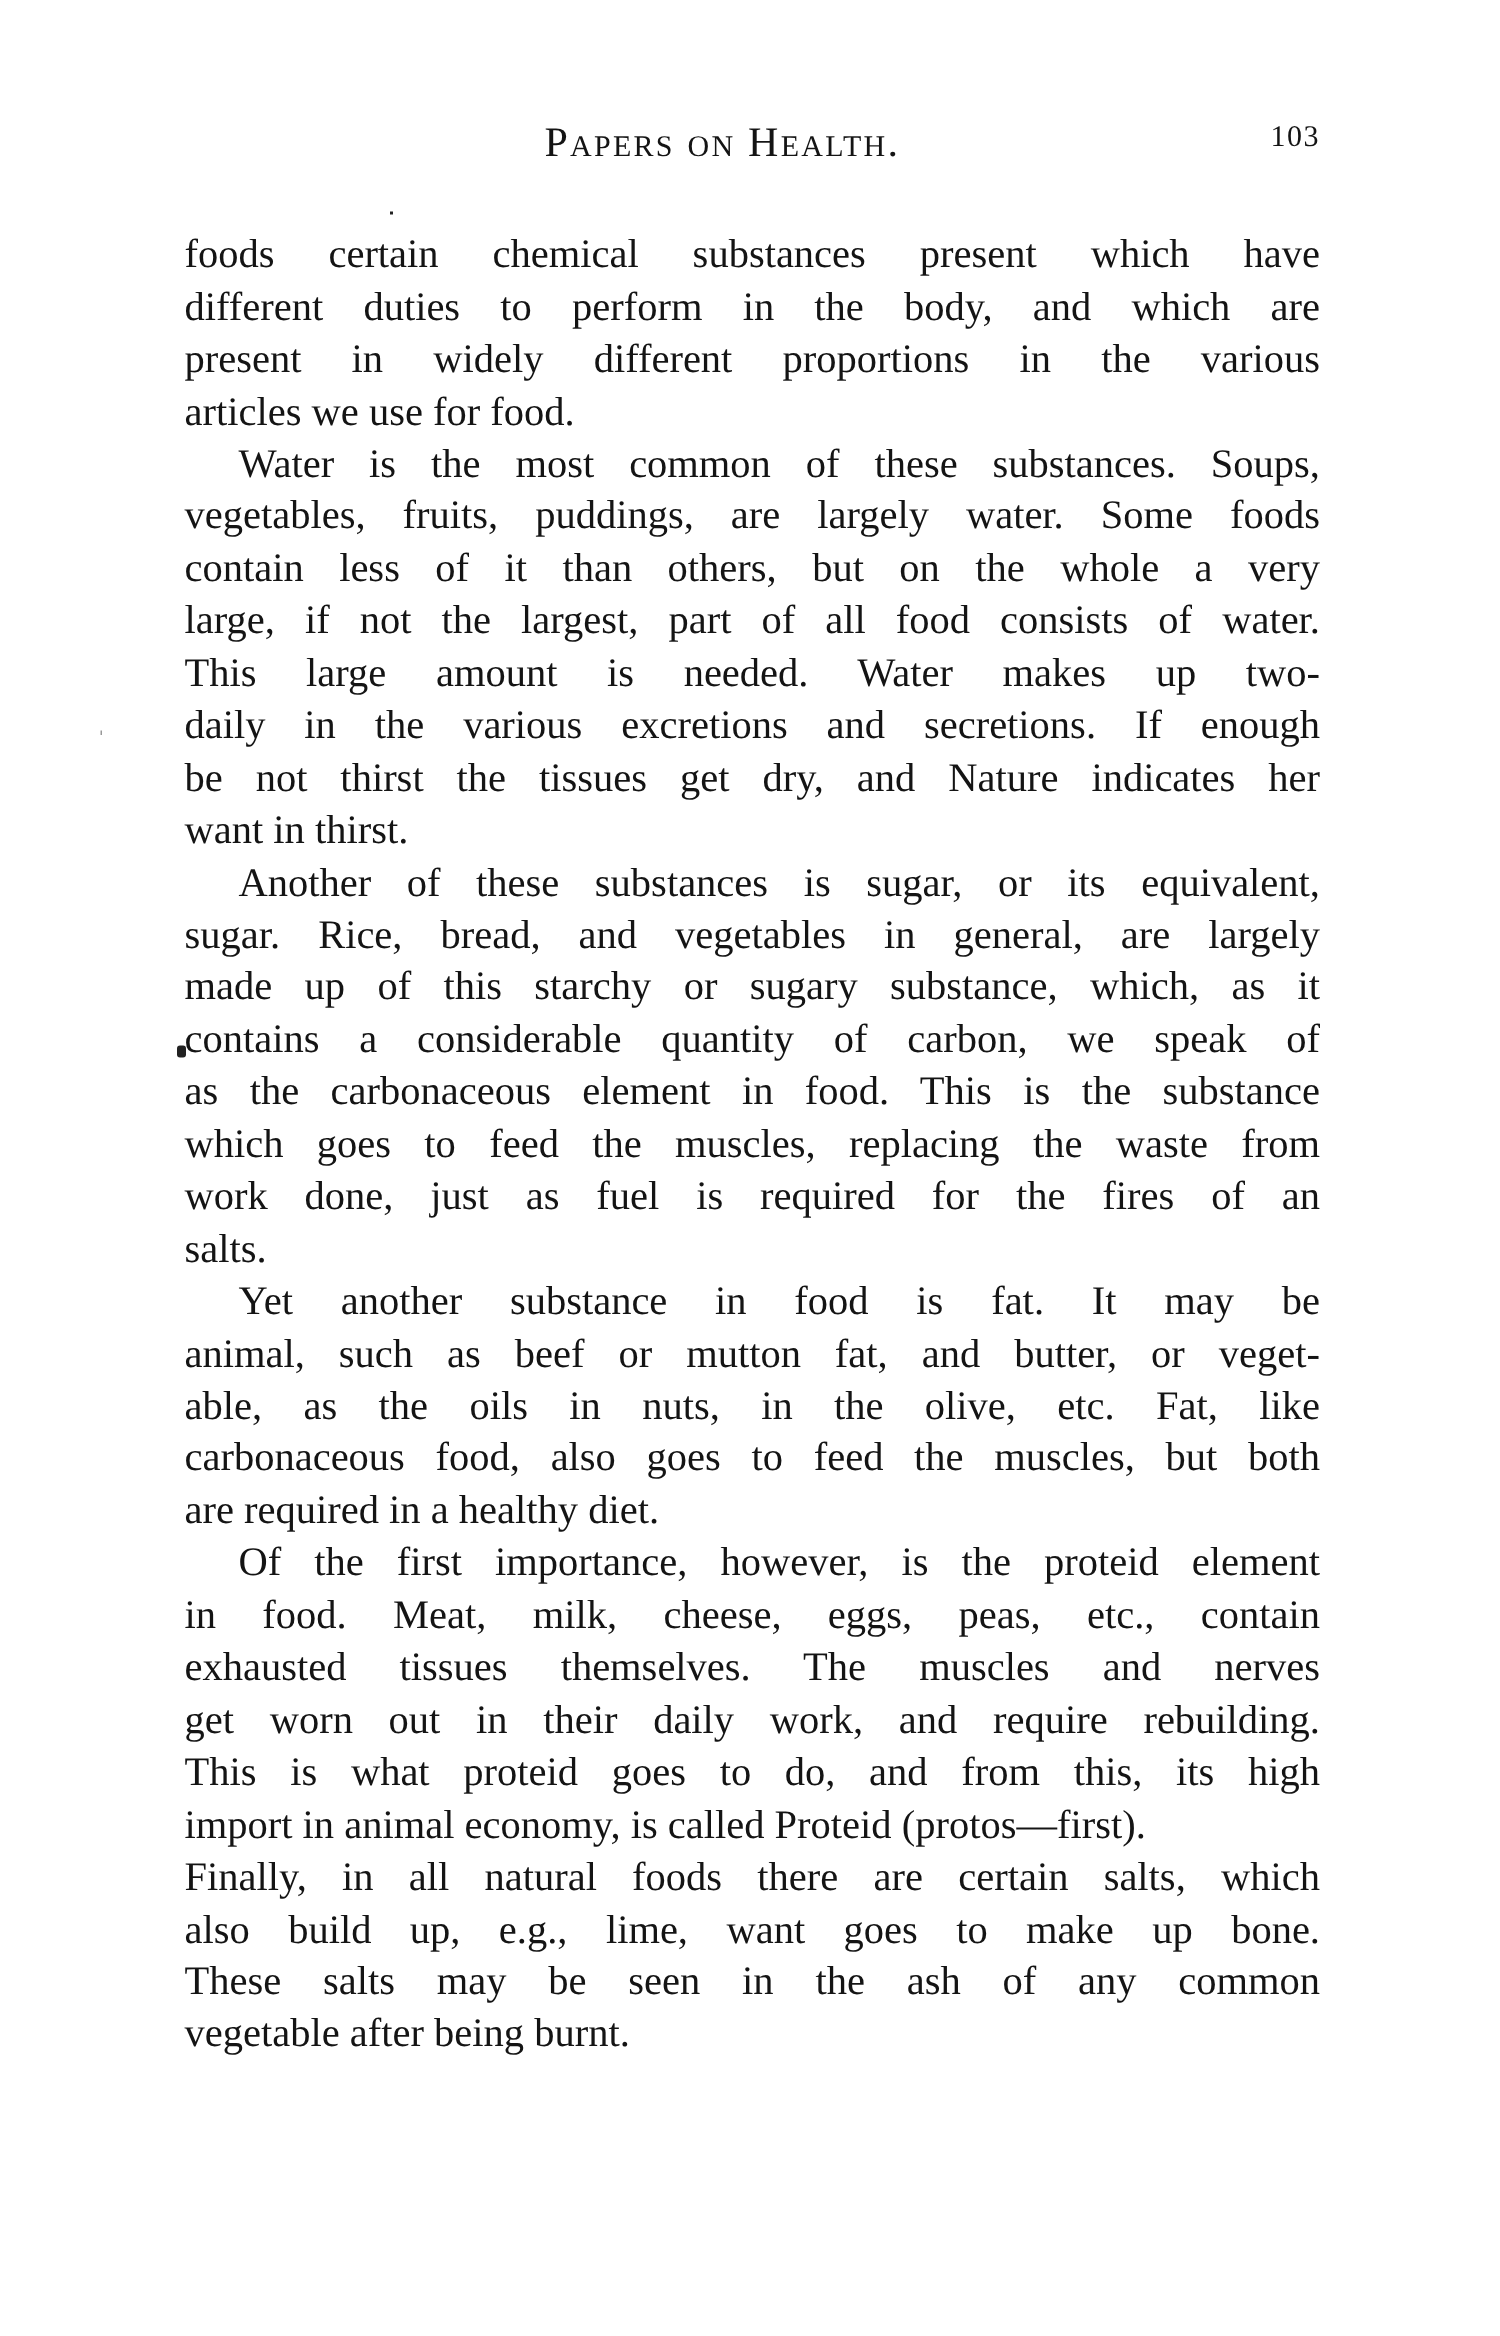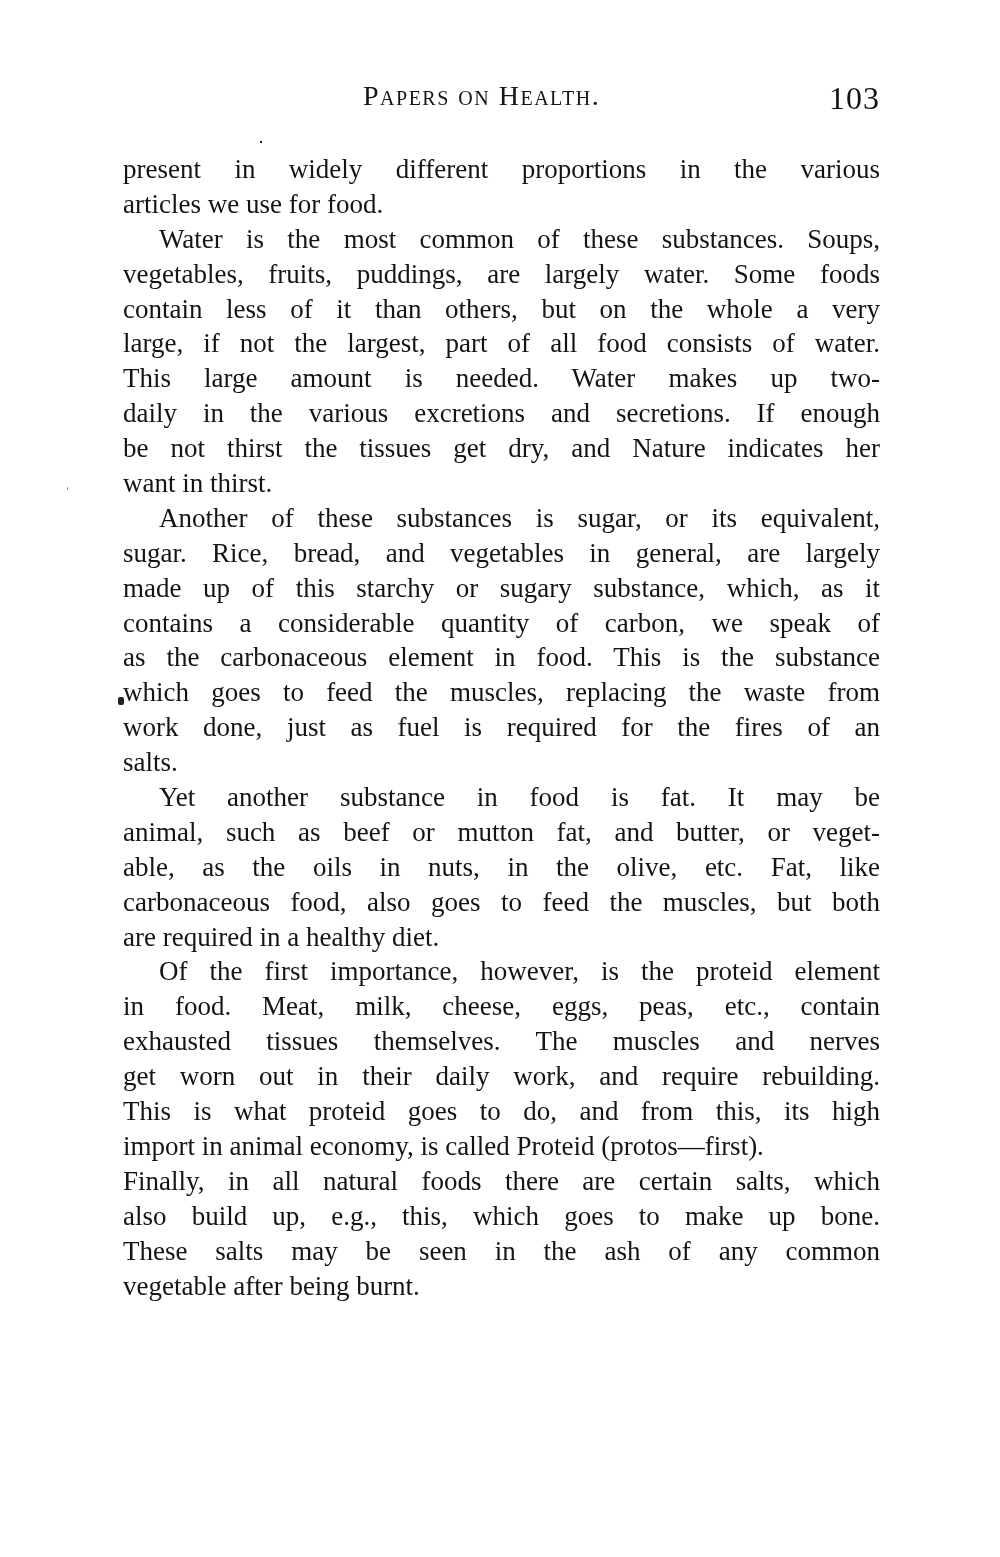--- a/index.html
+++ b/index.html
@@ -34,21 +34,21 @@
       left: 240px;
       top: 0;
       font-size: 28px;
       letter-spacing: 1.5px;
       font-variant: small-caps;
     }
     .page-number {
       position: absolute;
       right: 0;
       top: 0;
-      font-size: 32px;
+      font-size: 20px;
       letter-spacing: 1px;
       font-family: Liberation Serif, serif;
     }
     .body-text {
       position: absolute;
       left: 123px;
       top: 152px;
       width: 757px;
     }
     .line {
@@ -100,20 +100,26 @@
     <span class="page-number">103</span>
   </div>
 
   <div class="stray-mark mark-1"></div>
   <div class="stray-mark mark-2"></div>
   <div class="stray-mark mark-3"></div>
 
   <div class="body-text" id="body-text">
       <div class="paragraph">
         <div class="line">
+          <span class="line-inner"><span>foods certain chemical substances present which have</span></span>
+        </div>
+        <div class="line">
+          <span class="line-inner"><span>different duties to perform in the body, and which are</span></span>
+        </div>
+        <div class="line">
           <span class="line-inner"><span>present in widely different proportions in the various</span></span>
         </div>
         <div class="line last">
           <span class="line-inner"><span>articles we use for food.</span></span>
         </div>
       </div>
       <div class="paragraph">
         <div class="line indent">
           <span class="line-inner"><span class="it">Water</span><span> is the most common of these substances. Soups,</span></span>
         </div>
@@ -200,21 +206,21 @@
         </div>
         <div class="line last">
           <span class="line-inner"><span>import in animal economy, is called Proteid (protos—first).</span></span>
         </div>
       </div>
       <div class="paragraph">
         <div class="line">
           <span class="line-inner"><span>Finally, in all natural foods there are certain </span><span class="it">salts</span><span>, which</span></span>
         </div>
         <div class="line">
-          <span class="line-inner"><span>also build up, </span><span class="it">e.g.</span><span>, this, which goes to make up bone.</span></span>
+          <span class="line-inner"><span>also build up, </span><span class="it">e.g.</span><span>, lime, want goes to make up bone.</span></span>
         </div>
         <div class="line">
           <span class="line-inner"><span>These salts may be seen in the ash of any common</span></span>
         </div>
         <div class="line last">
           <span class="line-inner"><span>vegetable after being burnt.</span></span>
         </div>
       </div>
     </div>
 

